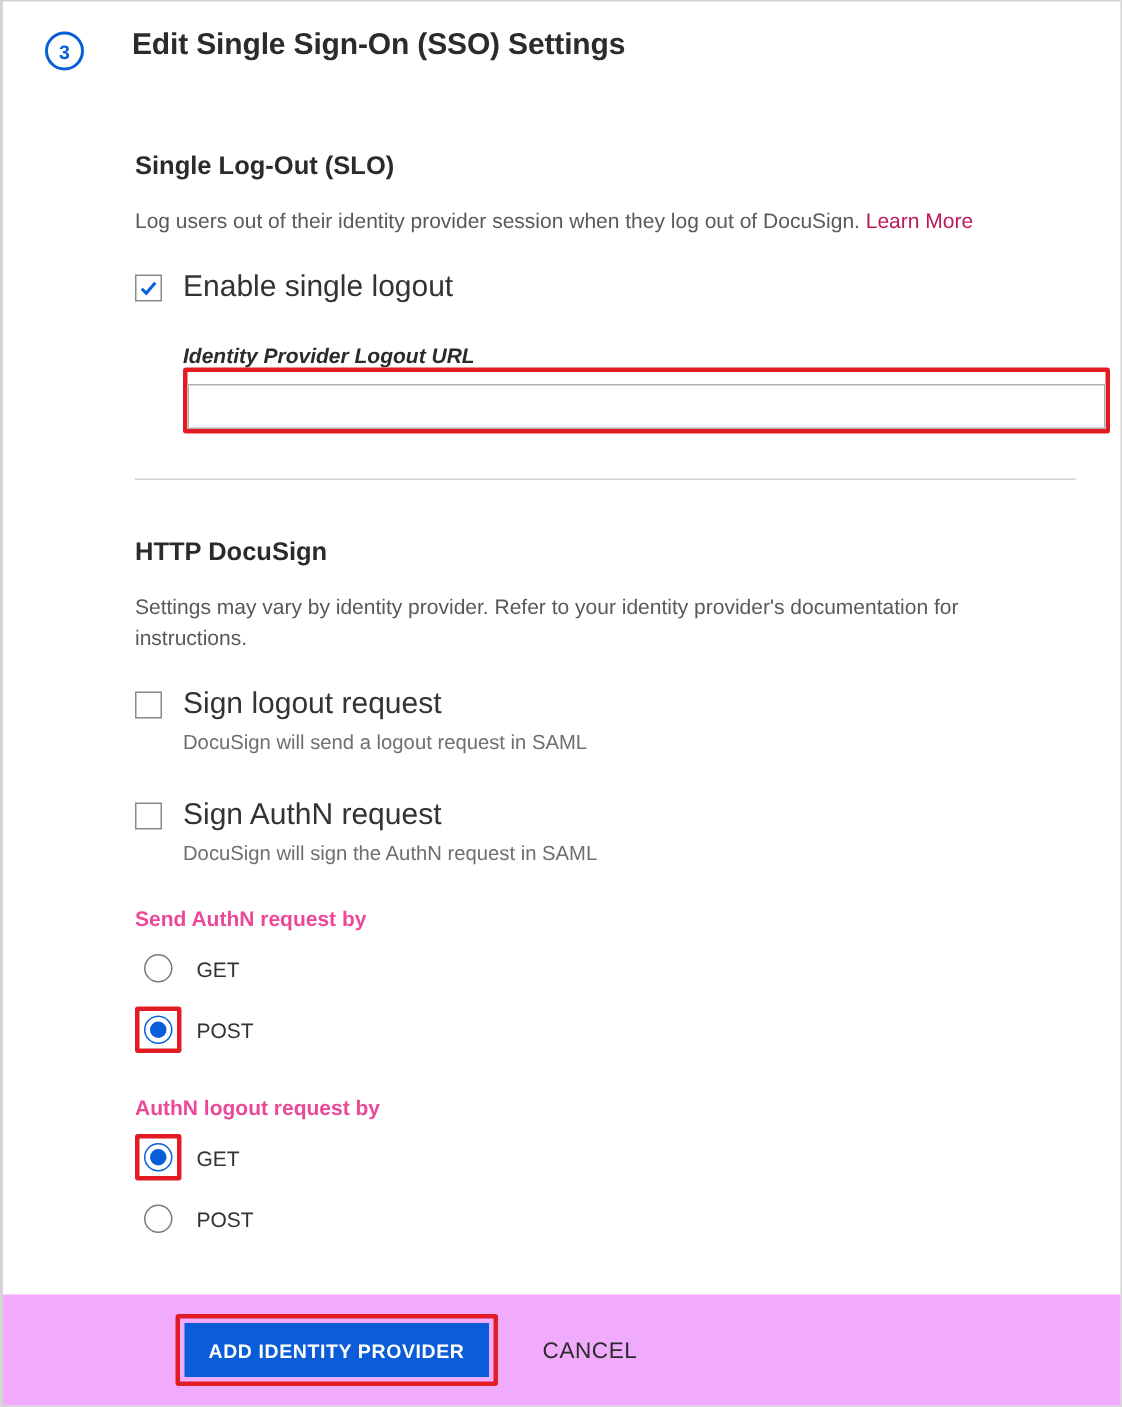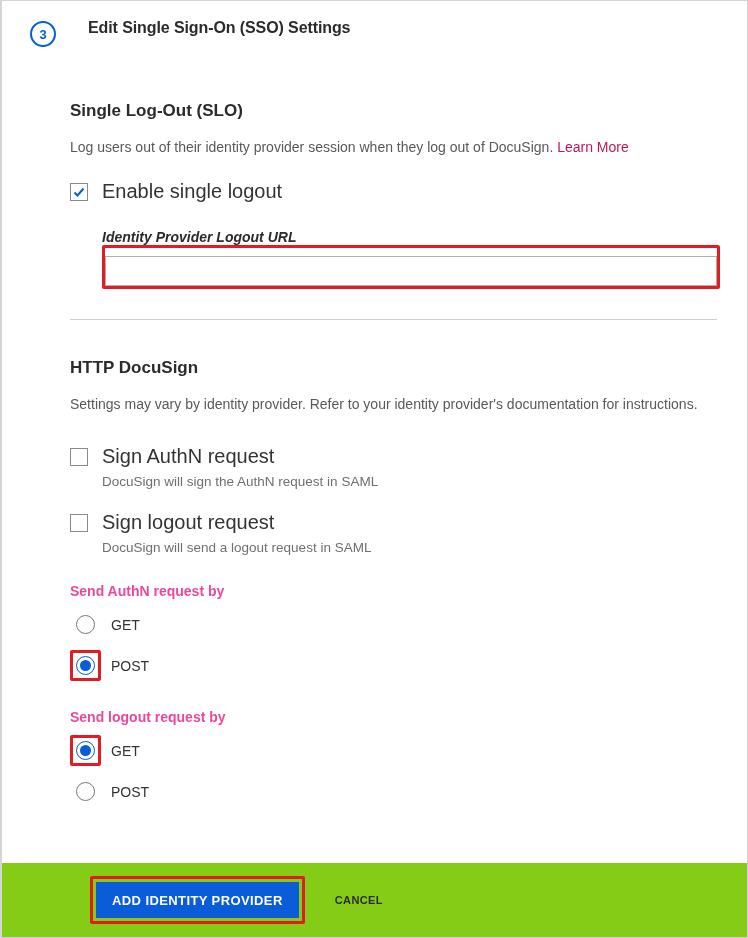--- a/index.html
+++ b/index.html
@@ -30,28 +30,28 @@
     display: flex;
     align-items: center;
     justify-content: center;
     color: #065ed9;
     font-weight: 600;
     font-size: 13px;
     flex-shrink: 0;
     margin-top: 2px;
   }
   .page-title {
-    font-size: 16px;
+    font-size: 20px;
     font-weight: 700;
     margin-left: 32px;
     color: #2b2b2b;
     letter-spacing: -0.1px;
   }
   .content {
-    padding: 0 30px 0 68px;
+    padding: 0 30px 0 88px;
   }
   .section-title {
     font-size: 17px;
     font-weight: 700;
     color: #2b2b2b;
     margin-top: 54px;
   }
   .section-desc {
     color: #595959;
     font-size: 14px;
@@ -160,24 +160,24 @@
     margin-left: 10px;
     color: #333;
     font-size: 14px;
   }
   .footer {
     position: absolute;
     left: 0;
     right: 0;
     bottom: 0;
     height: 74px;
-    background: #84cc16;
-    display: flex;
-    align-items: center;
-    padding-left: 88px;
+    background: #f0abfc;
+    display: flex;
+    align-items: center;
+    padding-left: 115px;
     gap: 24px;
   }
   .btn-highlight {
     border: 3px solid #e31b23;
     padding: 3px;
     display: inline-flex;
     border-radius: 2px;
   }
   .btn-primary {
     background: #0b5cd8;
@@ -187,22 +187,22 @@
     letter-spacing: 0.4px;
     border: none;
     height: 36px;
     padding: 0 16px;
     cursor: pointer;
   }
   .btn-cancel {
     background: none;
     border: none;
     color: #2b2b2b;
-    font-weight: 700;
-    font-size: 11px;
+    font-weight: 400;
+    font-size: 15px;
     letter-spacing: 0.4px;
     cursor: pointer;
   }
   .cb-block { margin-top: 22px; }
 </style>
 </head>
 <body>
 
 <div class="outer">
 
@@ -233,51 +233,51 @@
       <span class="input-highlight">
         <input class="text-input" type="text" value="" style="">
       </span>
     </div>
 
     <hr class="divider">
 
     <div class="section-title" style="margin-top:38px">HTTP DocuSign</div>
     <div class="section-desc">Settings may vary by identity provider. Refer to your identity provider's documentation for instructions.</div>
 
+    <div class="cb-block">
+      <div class="checkbox-row" style="margin-top:0">
+        <div class="checkbox"></div>
+        <div class="checkbox-label">Sign logout request</div>
+      </div>
+      <div class="checkbox-sub">DocuSign will send a logout request in SAML</div>
+    </div>
+
     <div class="cb-block" style="margin-top:30px">
       <div class="checkbox-row" style="margin-top:0">
         <div class="checkbox"></div>
         <div class="checkbox-label">Sign AuthN request</div>
       </div>
       <div class="checkbox-sub">DocuSign will sign the AuthN request in SAML</div>
     </div>
 
-    <div class="cb-block">
-      <div class="checkbox-row" style="margin-top:0">
-        <div class="checkbox"></div>
-        <div class="checkbox-label">Sign logout request</div>
-      </div>
-      <div class="checkbox-sub">DocuSign will send a logout request in SAML</div>
-    </div>
-
     <div class="radio-group-label">Send AuthN request by</div>
     <div class="radio-row">
       <span class="radio-plain">
         <span class="radio"></span>
       </span>
       <span class="radio-label">GET</span>
     </div>
     <div class="radio-row">
       <span class="radio-highlight">
         <span class="radio checked"></span>
       </span>
       <span class="radio-label">POST</span>
     </div>
 
-    <div class="radio-group-label">Send logout request by</div>
+    <div class="radio-group-label">AuthN logout request by</div>
     <div class="radio-row">
       <span class="radio-highlight">
         <span class="radio checked"></span>
       </span>
       <span class="radio-label">GET</span>
     </div>
     <div class="radio-row">
       <span class="radio-plain">
         <span class="radio"></span>
       </span>

